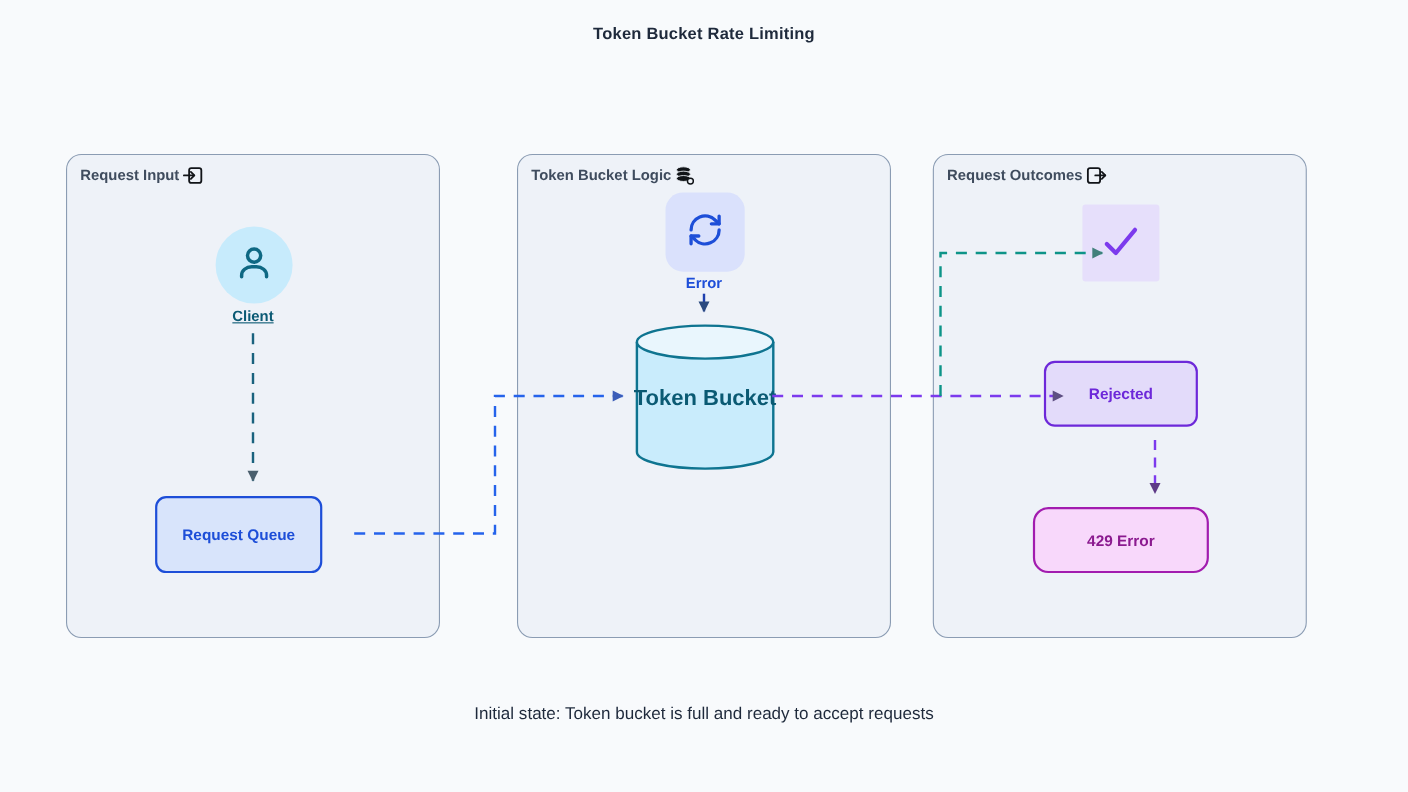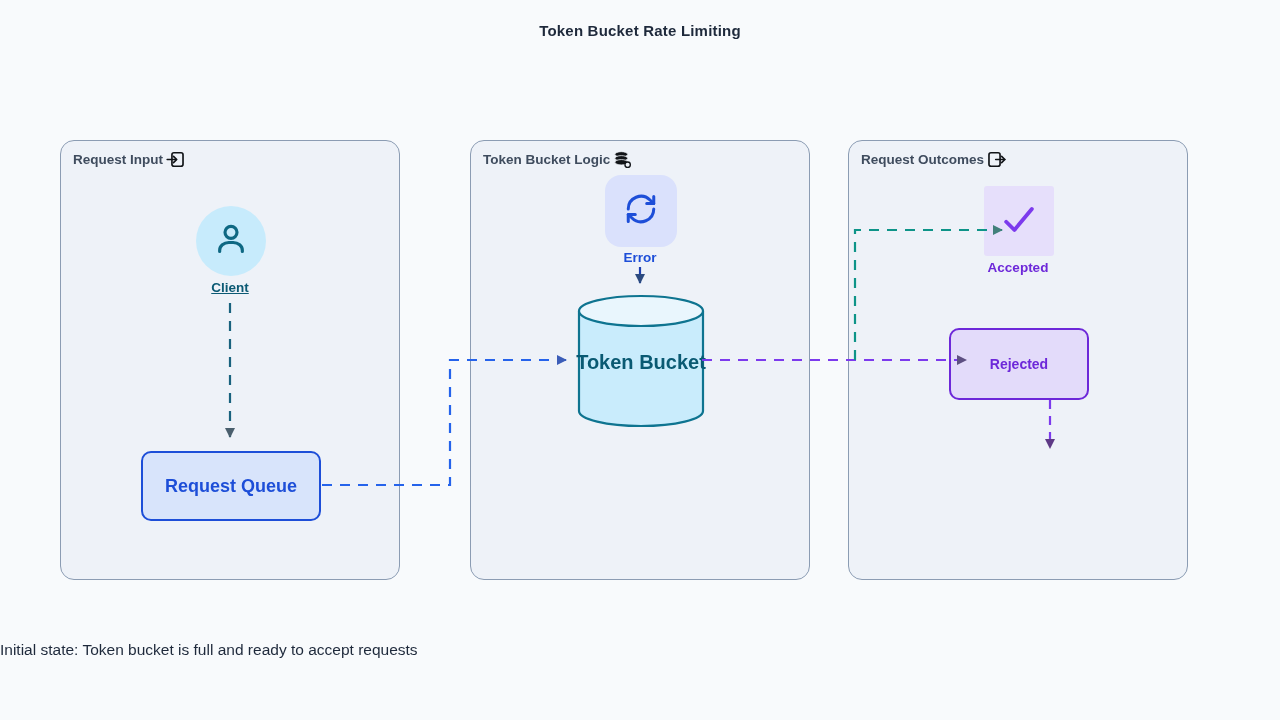--- a/index.html
+++ b/index.html
@@ -13,21 +13,21 @@
   }
   .page-title {
     position: absolute; top: 22px; left: 0; width: 100%;
     text-align: center;
     font-size: 15px; font-weight: bold;
     color: var(--title-color, #1e293b);
     letter-spacing: 0.2px;
   }
   .caption {
     position: absolute; top: 641px; left: 0; width: 100%;
-    text-align: left;
+    text-align: center;
     font-size: 15.5px; font-weight: 400;
     color: var(--title-color, #1e293b);
   }
   .panel {
     position: absolute; top: 140px;
     width: 340px; height: 440px;
     background: var(--panel-bg, #eef2f8);
     border: 1.5px solid var(--panel-border, #8b9cb3);
     border-radius: 14px;
   }
@@ -53,26 +53,26 @@
     position: absolute; left: 135px; top: 65px;
     width: 70px; height: 70px; border-radius: 50%;
     background: var(--client-fill, #c7ebfc);
     display: flex; align-items: center; justify-content: center;
   }
   .client-label { top: 139px; color: var(--client-text, #0b5a74); text-decoration: underline; }
 
   
   .request-queue {
     position: absolute; left: 80px; top: 310px;
-    width: 180px; height: 70px;
+    width: 152px; height: 70px;
     background: var(--queue-fill, #d8e4fb);
     border: 2px solid var(--queue-border, #1d4ed8);
     border-radius: 10px;
     display: flex; align-items: center; justify-content: center;
-    font-weight: bold; font-size: 18px; color: var(--queue-border, #1d4ed8);
+    font-weight: bold; font-size: 14px; color: var(--queue-border, #1d4ed8);
   }
 
   
   .refill-tile {
     position: absolute; left: 134px; top: 34px;
     width: 72px; height: 72px; border-radius: 16px;
     background: var(--refill-fill, #dae1fc);
     display: flex; align-items: center; justify-content: center;
   }
   .refill-label { top: 109px; color: var(--queue-border, #1d4ed8); }
@@ -88,21 +88,21 @@
   
   .accepted-tile {
     position: absolute; left: 135px; top: 45px;
     width: 70px; height: 70px; border-radius: 3px;
     background: var(--accepted-fill, #e6dffb);
     display: flex; align-items: center; justify-content: center;
   }
   .accepted-label { top: 119px; color: var(--purple-dark, #6d28d9); }
   .rejected-box {
     position: absolute; left: 100px; top: 187px;
-    width: 140px; height: 72px;
+    width: 140px; height: 60px;
     background: var(--rejected-fill, #e3dbfa);
     border: 2px solid var(--purple-dark, #6d28d9);
     border-radius: 10px;
     display: flex; align-items: center; justify-content: center;
     font-weight: bold; font-size: 14px; color: var(--purple-dark, #6d28d9);
   }
   .error-box {
     position: absolute; left: 90px; top: 320px;
     width: 160px; height: 60px;
     background: var(--error-fill, #f8d8fb);
@@ -199,26 +199,28 @@
       </span>
     </div>
 
     <div class="accepted-tile">
       <span>
         <svg width="44" height="44" viewBox="0 0 24 24" fill="none" stroke="var(--purple,#7c3aed)" stroke-width="2.1" stroke-linecap="round" stroke-linejoin="round">
           <polyline points="5,13.5 9.5,18 19,6.5"></polyline>
         </svg>
       </span>
     </div>
-    <div class="node-label accepted-label">Accepted</div>
 
     <div class="rejected-box">
       <span>Rejected</span>
     </div>
 
+    <div class="error-box">
+      <span>429 Error</span>
+    </div>
   </div>
 
   <svg class="edges-layer" width="1280" height="720" viewBox="0 0 1280 720">
     <defs>
       <marker id="mh-client" markerUnits="userSpaceOnUse" markerWidth="13" markerHeight="13" refX="10" refY="6" orient="auto">
         <path d="M1,1 L11,6 L1,11 z" fill="var(--head-client,#4a5f6d)"></path>
       </marker>
       <marker id="mh-blue" markerUnits="userSpaceOnUse" markerWidth="13" markerHeight="13" refX="10" refY="6" orient="auto">
         <path d="M1,1 L11,6 L1,11 z" fill="var(--head-blue,#3b5db8)"></path>
       </marker>

